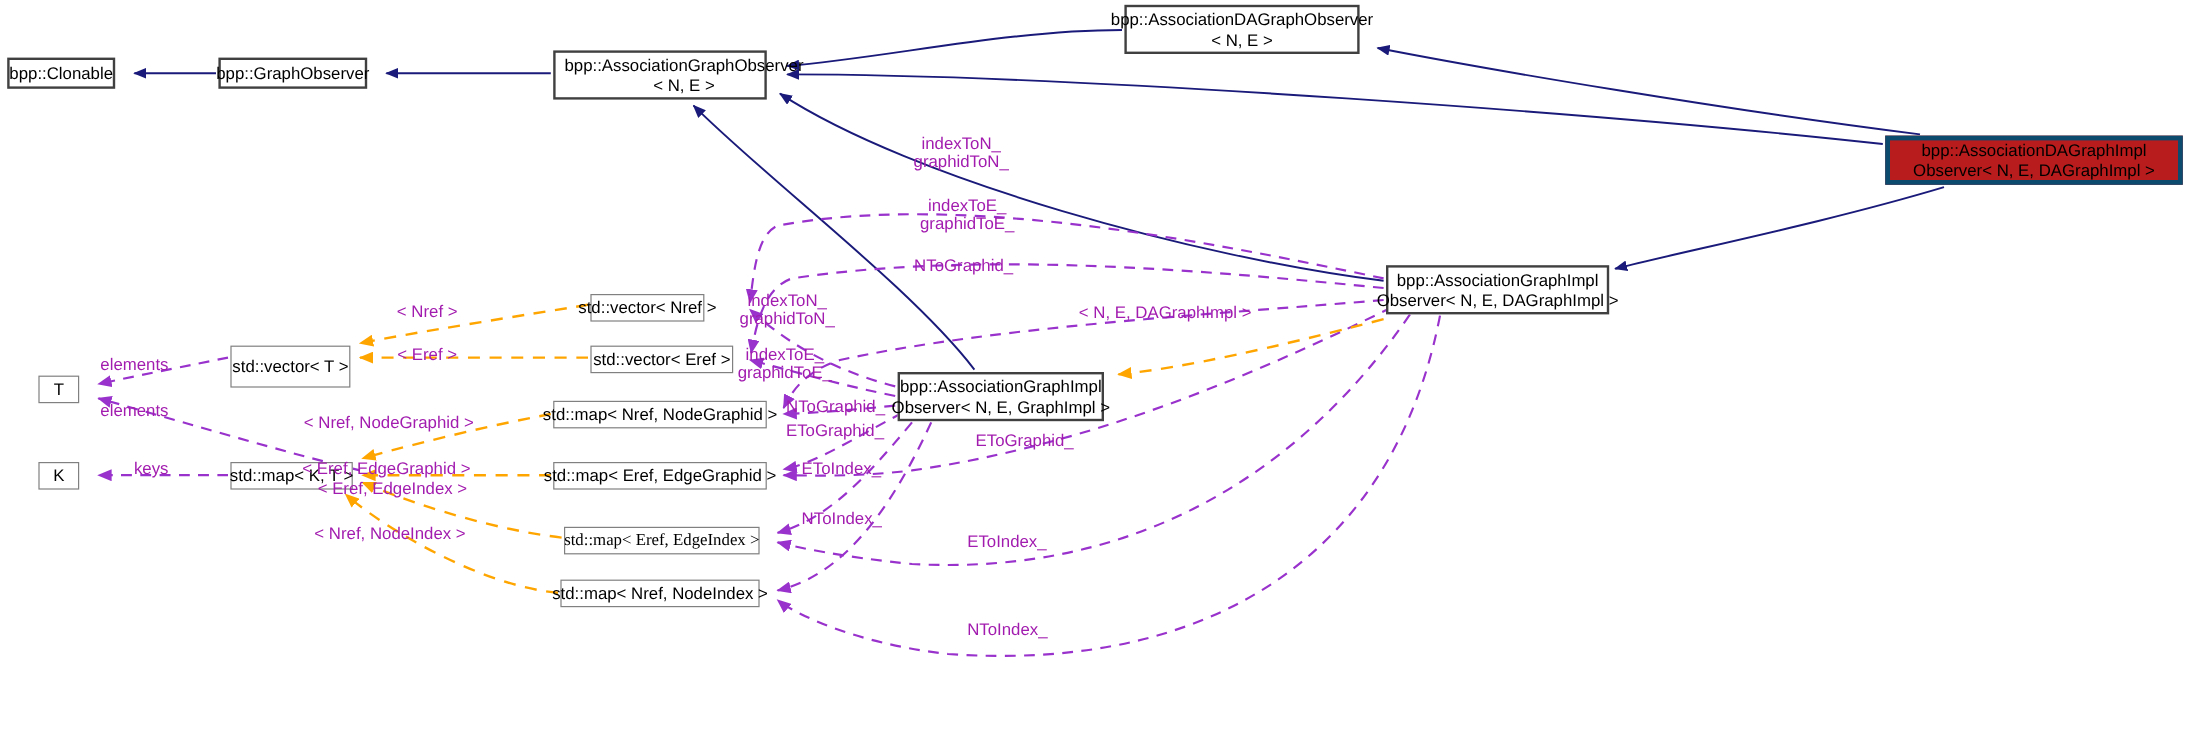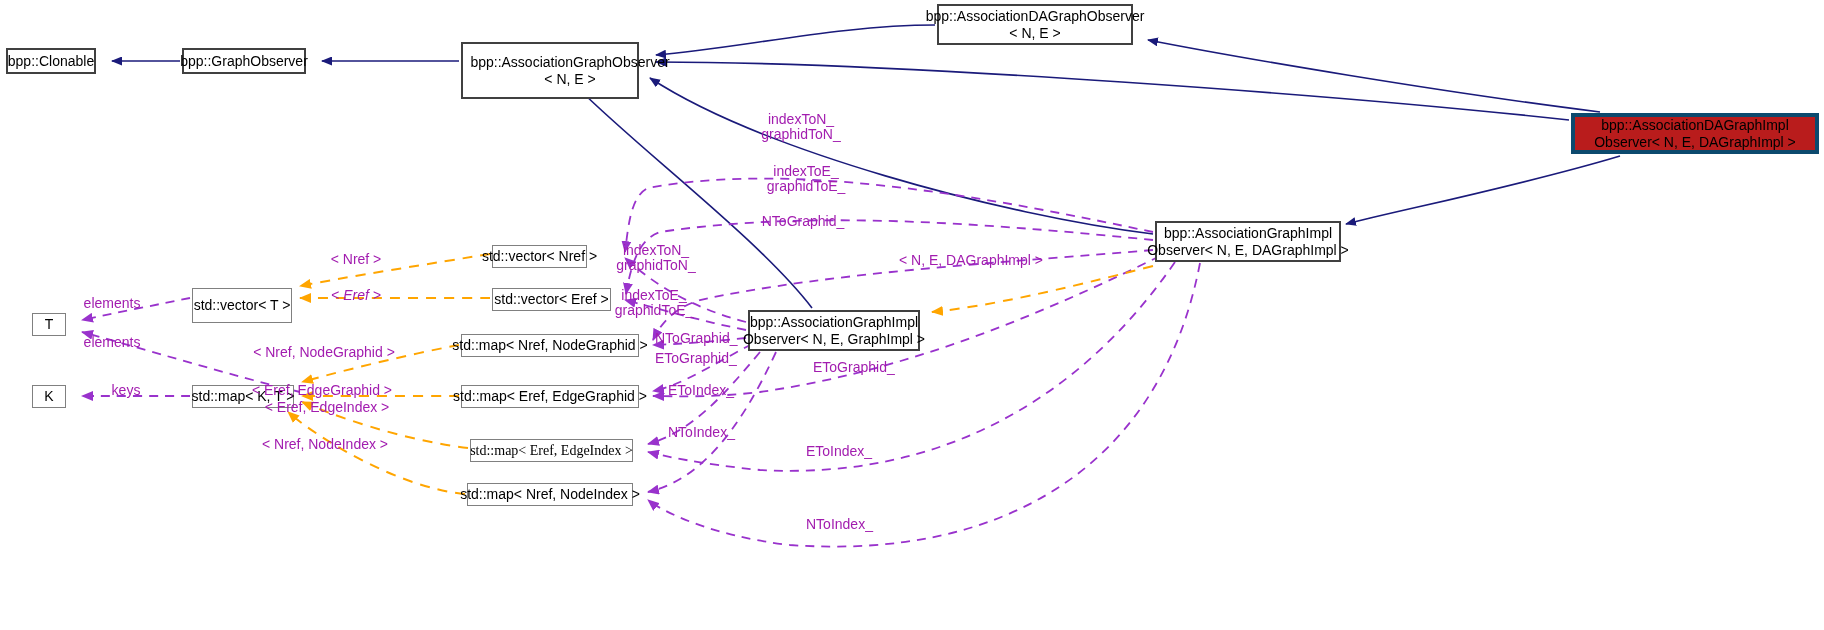--- a/index.html
+++ b/index.html
@@ -97,21 +97,21 @@
     </g>
   </svg>
 
   <div id="nodes-layer">
       <div class="node strong" style="left: 6px; top: 48px; width: 90px; height: 26px;">
         <span class="ln">bpp::Clonable</span>
       </div>
       <div class="node strong" style="left: 182px; top: 48px; width: 124px; height: 26px;">
         <span class="ln">bpp::GraphObserver</span>
       </div>
-      <div class="node strong" style="left: 461px; top: 42px; width: 178px; height: 57px; padding-left: 46px;">
+      <div class="node strong" style="left: 461px; top: 42px; width: 178px; height: 41px; padding-left: 46px;">
         <span class="ln">bpp::AssociationGraphObserver</span>
         <span class="ln">&lt; N, E &gt;</span>
       </div>
       <div class="node strong" style="left: 937px; top: 4px; width: 196px; height: 41px;">
         <span class="ln">bpp::AssociationDAGraphObserver</span>
         <span class="ln">&lt; N, E &gt;</span>
       </div>
       <div class="node current" style="left: 1571px; top: 113px; width: 248px; height: 41px;">
         <span class="ln">bpp::AssociationDAGraphImpl</span>
         <span class="ln">Observer&lt; N, E, DAGraphImpl &gt;</span>
@@ -201,21 +201,21 @@
       </div>
       <div class="elabel" style="left: 112px; top: 335px; transform: translateX(-50%);">
         <span class="ln">elements</span>
       </div>
       <div class="elabel" style="left: 126px; top: 383px; transform: translateX(-50%);">
         <span class="ln">keys</span>
       </div>
       <div class="elabel" style="left: 356px; top: 252px; transform: translateX(-50%);">
         <span class="ln">&lt; Nref &gt;</span>
       </div>
-      <div class="elabel" style="left: 356px; top: 288px; transform: translateX(-50%); font-style: italic;">
+      <div class="elabel" style="left: 356px; top: 288px; transform: translateX(-50%);">
         <span class="ln">&lt; Eref &gt;</span>
       </div>
       <div class="elabel" style="left: 324px; top: 345px; transform: translateX(-50%);">
         <span class="ln">&lt; Nref, NodeGraphid &gt;</span>
       </div>
       <div class="elabel" style="left: 322px; top: 383px; transform: translateX(-50%);">
         <span class="ln">&lt; Eref, EdgeGraphid &gt;</span>
       </div>
       <div class="elabel" style="left: 327px; top: 400px; transform: translateX(-50%);">
         <span class="ln">&lt; Eref, EdgeIndex &gt;</span>

